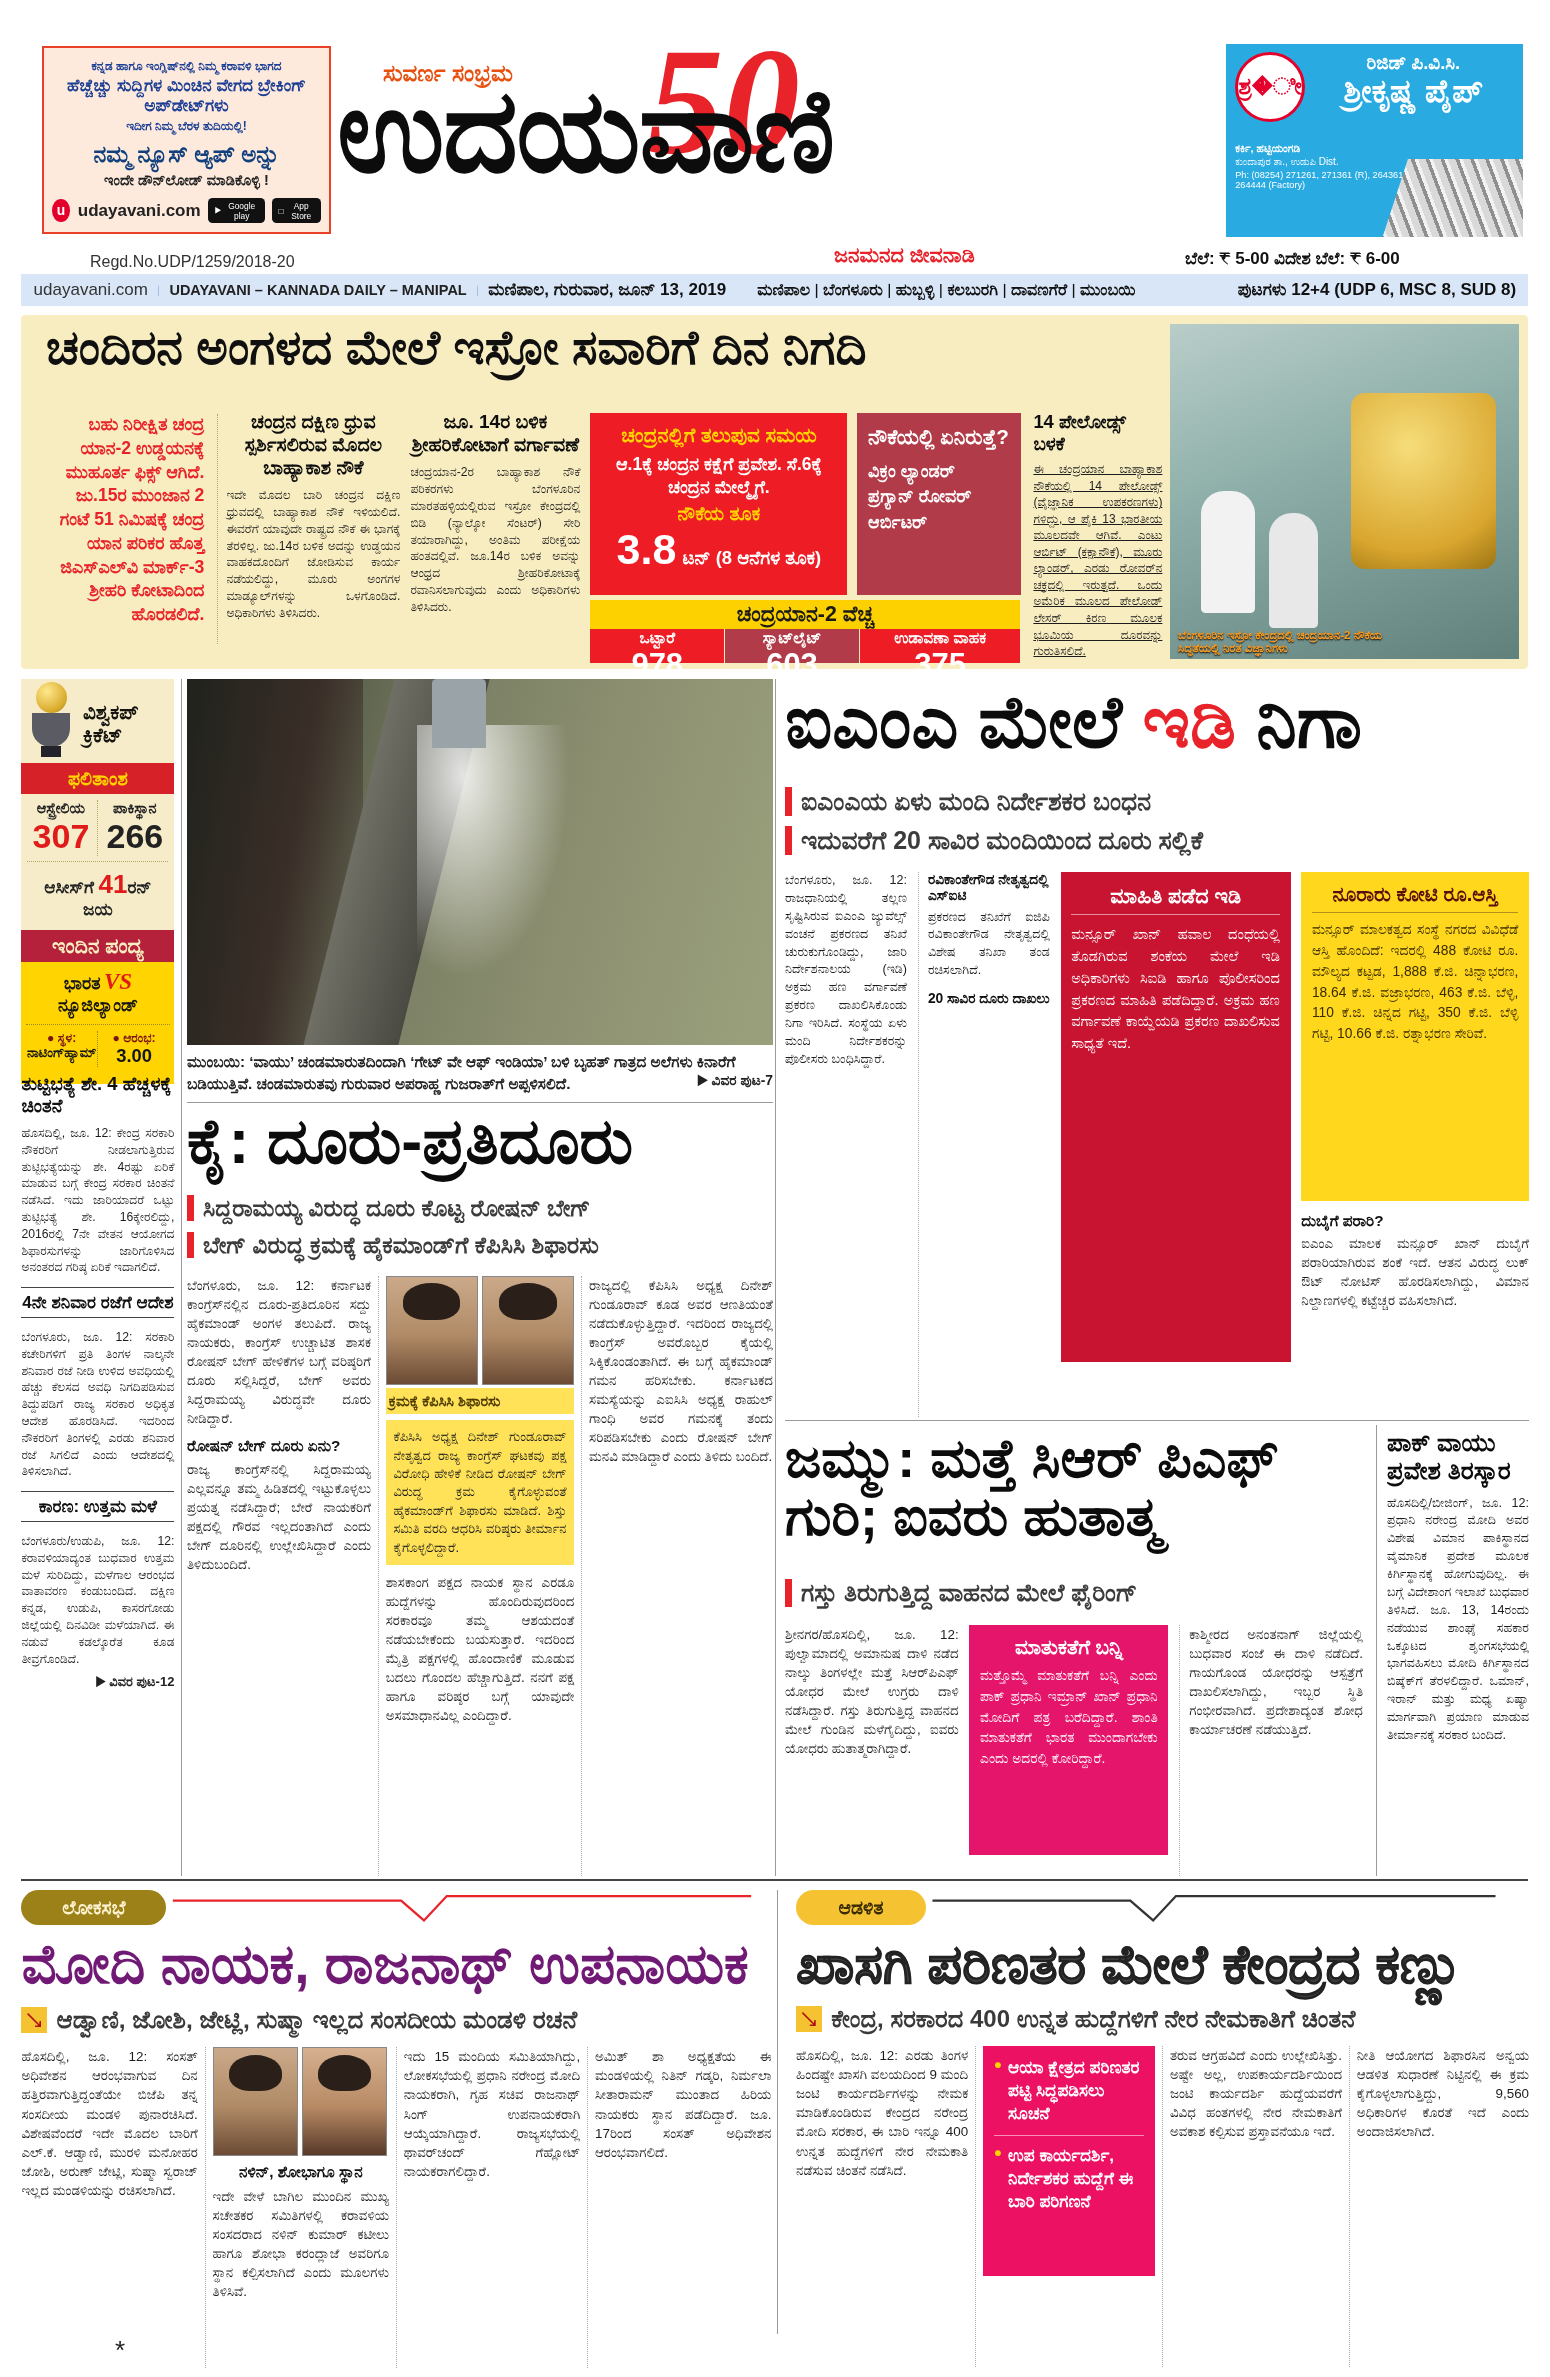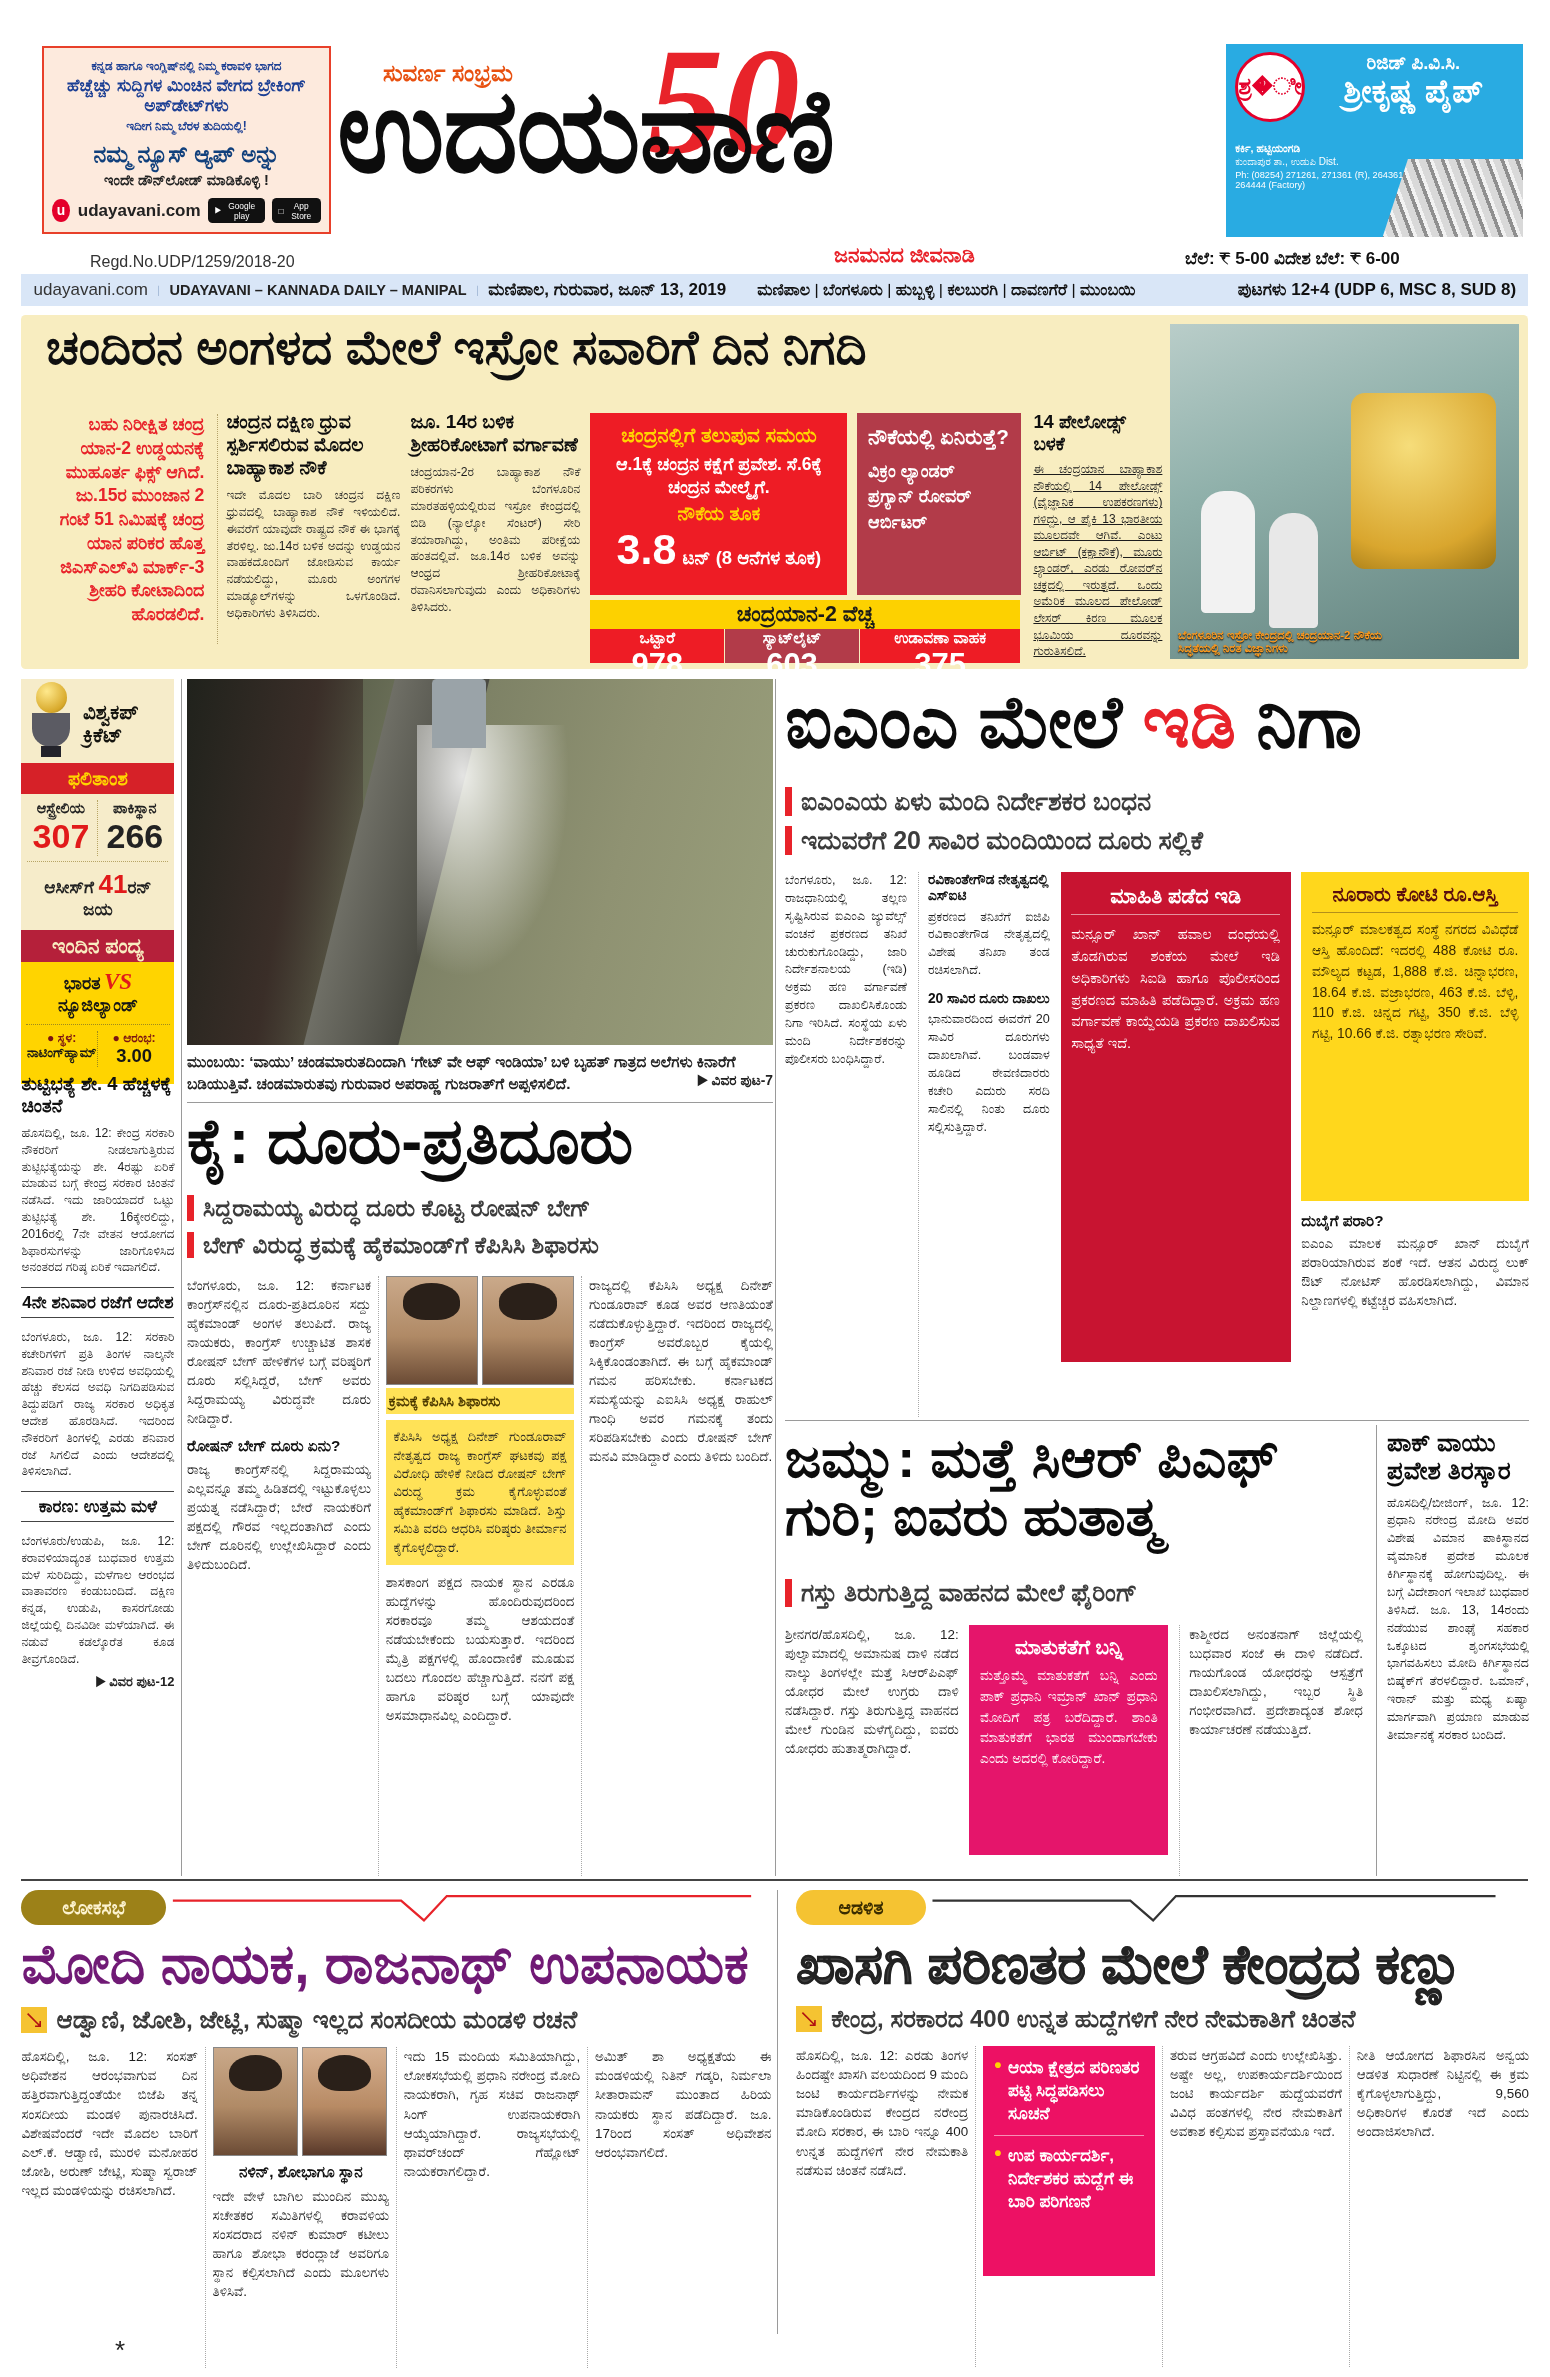--- a/index.html
+++ b/index.html
@@ -1,21 +1,21 @@
 <!DOCTYPE html>
 <html lang="kn" style="font-size:12.2px"><head>
 <meta charset="utf-8">
 <style>
   html,body{margin:0;padding:0;background:#e9e9e9;}
   #page{position:relative;width:1550px;height:2377px;background:#ffffff;
         font-family:"Liberation Sans", sans-serif;overflow:hidden;}
   .abs{position:absolute;}
   .bodytxt{font-size:13.4px;line-height:1.42;color:#1d1d1d;text-align:justify;}
   .smalltxt{font-size:12.2px;line-height:1.38;color:#1d1d1d;text-align:justify;}
-  .colhead{font-weight:bold;color:#0d0d0d;text-align:left;}
+  .colhead{font-weight:bold;color:#0d0d0d;text-align:center;}
   .rule{background:#9a9a9a;}
   .dotv{border-left:1.5px dotted #b4a26a;}
   .sub-red{display:flex;align-items:flex-start;gap:9.2px;font-weight:bold;color:#3c3c3c;}
   .sub-red .bar{width:6.9px;flex:0 0 6.9px;background:#e8232a;}
   .cols{display:flex;}
   .cols .c{flex:1;}
   .cols .vr{width:0;border-left:0.8px dotted #a9a9a9;margin:0 6.9px;}
   .pill{border-radius:20px;display:flex;align-items:center;justify-content:center;font-weight:bold;}
   .avatar{background:linear-gradient(180deg,#caa98a 0%,#b08a66 55%,#6b4b35 100%);position:relative;border:0.8px solid #888;}
   .avatar::before{content:"";position:absolute;left:18%;top:6%;width:64%;height:34%;border-radius:50% 50% 40% 40%;background:#2a2019;}
@@ -269,21 +269,20 @@
   </div>
 
   <div class="abs" style="left:785px;top:872px;width:744px;height:545px;display:flex;gap:10.7px;overflow:hidden;">
     <div style="flex:0 0 122px;">
       <div class="bodytxt" style="font-size:12.6px;">ಬೆಂಗಳೂರು, ಜೂ. 12: ರಾಜಧಾನಿಯಲ್ಲಿ ತಲ್ಲಣ ಸೃಷ್ಟಿಸಿರುವ ಐಎಂಎ ಜ್ಯುವೆಲ್ಸ್ ವಂಚನೆ ಪ್ರಕರಣದ ತನಿಖೆ ಚುರುಕುಗೊಂಡಿದ್ದು, ಜಾರಿ ನಿರ್ದೇಶನಾಲಯ (ಇಡಿ) ಅಕ್ರಮ ಹಣ ವರ್ಗಾವಣೆ ಪ್ರಕರಣ ದಾಖಲಿಸಿಕೊಂಡು ನಿಗಾ ಇರಿಸಿದೆ. ಸಂಸ್ಥೆಯ ಏಳು ಮಂದಿ ನಿರ್ದೇಶಕರನ್ನು ಪೊಲೀಸರು ಬಂಧಿಸಿದ್ದಾರೆ.</div>
     </div>
     <div style="flex:0 0 122px;border-left:0.8px dotted #a9a9a9;padding-left:9.2px;">
       <div style="font-weight:bold;font-size:13.8px;color:#101010;">ರವಿಕಾಂತೇಗೌಡ ನೇತೃತ್ವದಲ್ಲಿ ಎಸ್‌ಐಟಿ</div>
       <div class="bodytxt" style="font-size:12.6px;margin-top:4.6px;">ಪ್ರಕರಣದ ತನಿಖೆಗೆ ಐಜಿಪಿ ರವಿಕಾಂತೇಗೌಡ ನೇತೃತ್ವದಲ್ಲಿ ವಿಶೇಷ ತನಿಖಾ ತಂಡ ರಚಿಸಲಾಗಿದೆ.</div>
       <div style="font-weight:bold;font-size:13.8px;color:#101010;margin-top:10.7px;">20 ಸಾವಿರ ದೂರು ದಾಖಲು</div>
-      <div class="bodytxt" style="font-size:12.6px;margin-top:4.6px;">ಭಾನುವಾರದಿಂದ ಈವರೆಗೆ 20 ಸಾವಿರ ದೂರುಗಳು ದಾಖಲಾಗಿವೆ. ಬಂಡವಾಳ ಹೂಡಿದ ಠೇವಣಿದಾರರು ಕಚೇರಿ ಎದುರು ಸರದಿ ಸಾಲಿನಲ್ಲಿ ನಿಂತು ದೂರು ಸಲ್ಲಿಸುತ್ತಿದ್ದಾರೆ.</div>
     </div>
     <div style="flex:0 0 230px;background:#c81431;color:#fff;box-sizing:border-box;padding:12.2px 10.7px;height:490px;">
       <div style="font-weight:bold;font-size:20.7px;text-align:center;border-bottom:1.5px solid #ffffff88;padding-bottom:6.1px;">ಮಾಹಿತಿ ಪಡೆದ ಇಡಿ</div>
       <div style="font-size:14.5px;line-height:1.5;margin-top:9.2px;text-align:justify;">ಮನ್ಸೂರ್ ಖಾನ್ ಹವಾಲ ದಂಧೆಯಲ್ಲಿ ತೊಡಗಿರುವ ಶಂಕೆಯ ಮೇಲೆ ಇಡಿ ಅಧಿಕಾರಿಗಳು ಸಿಐಡಿ ಹಾಗೂ ಪೊಲೀಸರಿಂದ ಪ್ರಕರಣದ ಮಾಹಿತಿ ಪಡೆದಿದ್ದಾರೆ. ಅಕ್ರಮ ಹಣ ವರ್ಗಾವಣೆ ಕಾಯ್ದೆಯಡಿ ಪ್ರಕರಣ ದಾಖಲಿಸುವ ಸಾಧ್ಯತೆ ಇದೆ.</div>
     </div>
     <div style="flex:1;">
       <div class="yellowbox" style="box-sizing:border-box;padding:10.7px;height:329px;background:#ffd71c;">
         <div style="font-weight:bold;font-size:20px;color:#5a0e0e;text-align:center;border-bottom:1.5px solid #b3901a;padding-bottom:6.1px;">ನೂರಾರು ಕೋಟಿ ರೂ.ಆಸ್ತಿ</div>
         <div style="font-size:13.8px;line-height:1.5;color:#3a2b00;margin-top:7.7px;text-align:justify;">ಮನ್ಸೂರ್ ಮಾಲಕತ್ವದ ಸಂಸ್ಥೆ ನಗರದ ವಿವಿಧೆಡೆ ಆಸ್ತಿ ಹೊಂದಿದೆ: ಇದರಲ್ಲಿ 488 ಕೋಟಿ ರೂ. ಮೌಲ್ಯದ ಕಟ್ಟಡ, 1,888 ಕೆ.ಜಿ. ಚಿನ್ನಾಭರಣ, 18.64 ಕೆ.ಜಿ. ವಜ್ರಾಭರಣ, 463 ಕೆ.ಜಿ. ಬೆಳ್ಳಿ, 110 ಕೆ.ಜಿ. ಚಿನ್ನದ ಗಟ್ಟಿ, 350 ಕೆ.ಜಿ. ಬೆಳ್ಳಿ ಗಟ್ಟಿ, 10.66 ಕೆ.ಜಿ. ರತ್ನಾಭರಣ ಸೇರಿವೆ.</div>
       </div>

